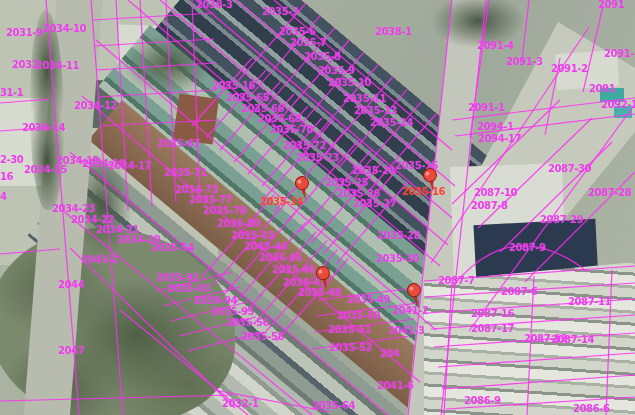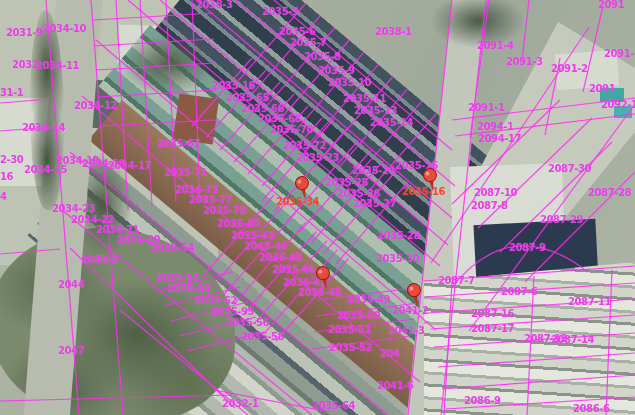--- a/index.html
+++ b/index.html
@@ -219,35 +219,35 @@
       <span class="plabel" style="left: 258px; top: 114px;">2035-68</span>
       <span class="plabel" style="left: 270px; top: 125px;">2035-70</span>
       <span class="plabel" style="left: 283px; top: 141px;">2035-72</span>
       <span class="plabel" style="left: 296px; top: 153px;">2035-23</span>
       <span class="plabel" style="left: 311px; top: 166px; margin-left: 41px;">2035-24</span>
       <span class="plabel" style="left: 325px; top: 178px;">2035-25</span>
       <span class="plabel" style="left: 337px; top: 189px;">2035-26</span>
       <span class="plabel" style="left: 353px; top: 199px;">2035-27</span>
       <span class="plabel" style="left: 395px; top: 161px;">2035-15</span>
       <span class="plabel red" style="left: 402px; top: 187px;">2035-16</span>
-      <span class="plabel red" style="left: 276px; top: 197px;">2035-34</span>
+      <span class="plabel red" style="left: 260px; top: 197px;">2035-34</span>
       <span class="plabel" style="left: 377px; top: 231px;">2035-28</span>
       <span class="plabel" style="left: 376px; top: 254px;">2035-30</span>
       <span class="plabel" style="left: 231px; top: 231px;">2035-43</span>
       <span class="plabel" style="left: 244px; top: 242px;">2045-44</span>
       <span class="plabel" style="left: 259px; top: 253px;">2036-45</span>
       <span class="plabel" style="left: 272px; top: 265px;">2035-46</span>
       <span class="plabel" style="left: 283px; top: 278px;">2036-47</span>
       <span class="plabel" style="left: 298px; top: 288px;">2035-48</span>
       <span class="plabel" style="left: 347px; top: 295px;">2035-49</span>
       <span class="plabel" style="left: 337px; top: 311px;">2035-50</span>
       <span class="plabel" style="left: 328px; top: 325px;">2035-51</span>
       <span class="plabel" style="left: 156px; top: 273px;">2035-92</span>
       <span class="plabel" style="left: 167px; top: 284px;">2035-93</span>
-      <span class="plabel" style="left: 194px; top: 296px;">2035-62</span>
+      <span class="plabel" style="left: 194px; top: 296px;">2039-94</span>
       <span class="plabel" style="left: 211px; top: 307px;">2035-95</span>
       <span class="plabel" style="left: 226px; top: 318px;">2035-56</span>
       <span class="plabel" style="left: 241px; top: 332px;">2035-58</span>
       <span class="plabel" style="left: 329px; top: 343px;">2035-52</span>
       <span class="plabel" style="left: 380px; top: 349px;">204</span>
       <span class="plabel" style="left: 392px; top: 306px;">2041-2</span>
       <span class="plabel" style="left: 388px; top: 326px;">2041-3</span>
       <span class="plabel" style="left: 377px; top: 381px;">2041-6</span>
       <span class="plabel" style="left: 222px; top: 399px;">2032-1</span>
       <span class="plabel" style="left: 312px; top: 401px;">2035-64</span>

